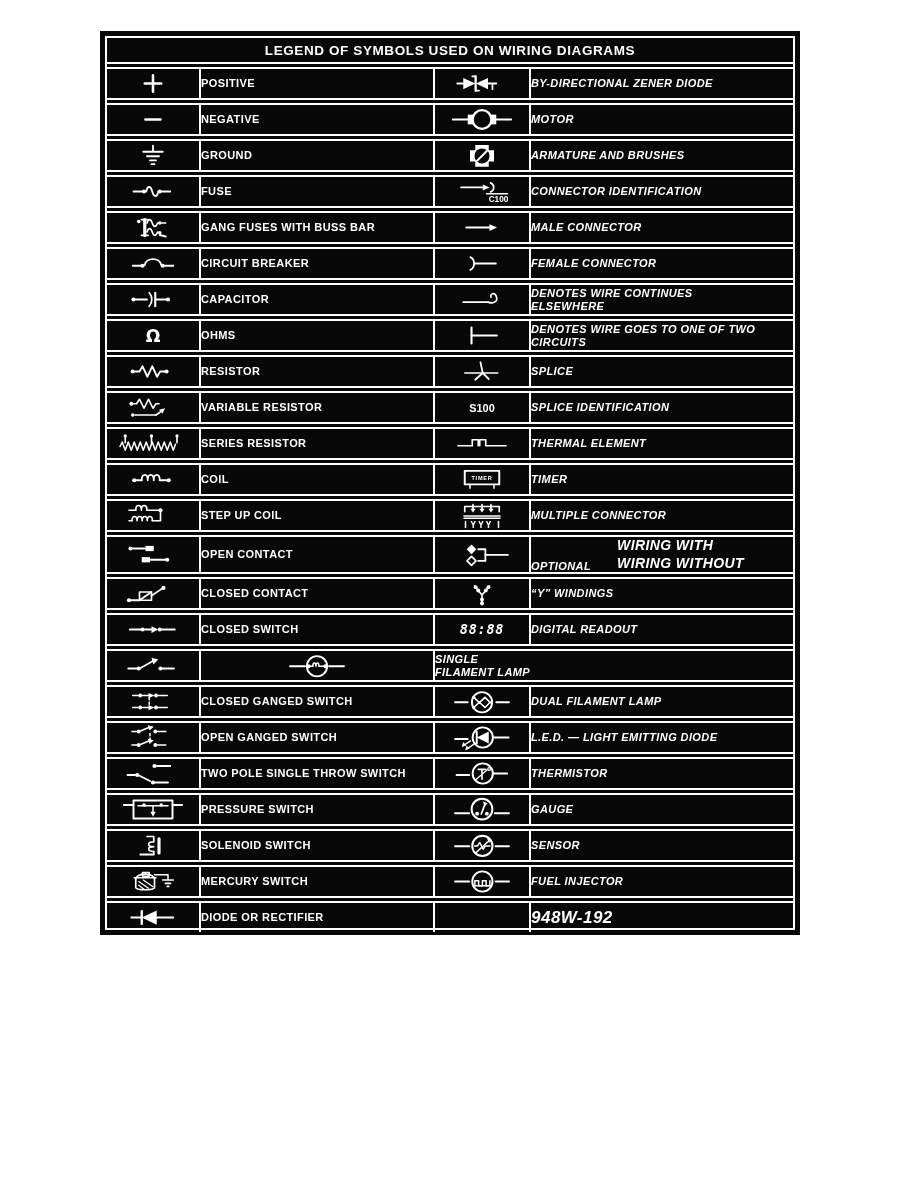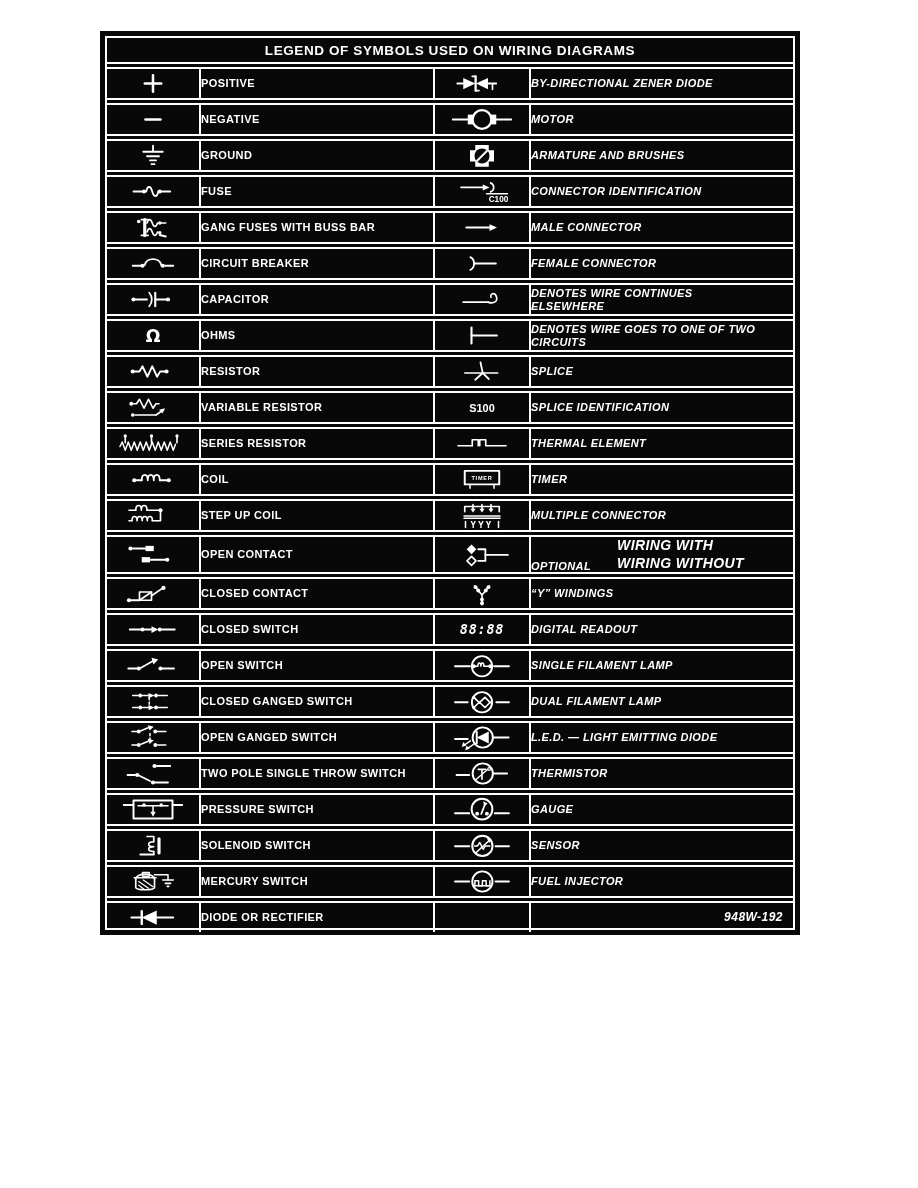--- a/index.html
+++ b/index.html
@@ -29,21 +29,21 @@
   .cell{display:flex;align-items:center;overflow:hidden;}
   .sym{border-right:2px solid #fff;padding:1px 2px;}
   .sym svg{width:100%;height:27px;display:block;}
   .lbl{
     border-right:2px solid #fff;color:#fff;font-weight:bold;font-size:11px;
     letter-spacing:.4px;line-height:1.12;white-space:pre-line;
   }
   .lbl2{border-right:none;font-style:italic;}
   .lbl .stackwrap{display:flex;align-items:flex-end;gap:26px;}
   .lbl .stack{font-size:14px;line-height:1.25;letter-spacing:.4px;}
-  .lbl.footer{justify-content:flex-end;padding-right:10px;padding-left:0;font-size:12px;letter-spacing:.5px;}
+  .lbl.footer{justify-content:flex-start;padding-right:10px;padding-left:0;font-size:17px;letter-spacing:.5px;}
 </style>
 </head>
 <body>
 
 <div class="figure">
   <div class="frame">
     <div class="titlebar">LEGEND OF SYMBOLS USED ON WIRING DIAGRAMS</div>
     <div class="rows">
         <div class="row">
           <div class="cell sym">
@@ -440,21 +440,20 @@
               <g stroke="#fff" stroke-width="2.4" fill="none" stroke-linecap="round" stroke-linejoin="round">
                 <path d="M19 22h11"></path>
                 <circle cx="33" cy="22" r="2.8" fill="#fff" stroke="none"></circle>
                 <path d="M36 21l16-9" stroke-width="2.4"></path>
                 <polygon points="50,7.5 59,10 52.5,16.5" fill="#fff" stroke="none"></polygon>
                 <circle cx="62" cy="22" r="2.8" fill="#fff" stroke="none"></circle>
                 <path d="M65 22h15"></path>
               </g>
             </svg>
           </div>
-          <div class="cell lbl">OPEN SWITCH</div>
           <div class="cell sym">
             <svg viewBox="0 0 104 36" preserveAspectRatio="xMidYMid meet">
               <g stroke="#fff" stroke-width="2.4" fill="none" stroke-linecap="round" stroke-linejoin="round">
                 <path d="M16 19h20M68 19h20"></path>
                 <circle cx="52" cy="19" r="13.5" stroke-width="2.6"></circle>
                 <circle cx="41" cy="19" r="2.6" fill="#fff" stroke="none"></circle>
                 <circle cx="63" cy="19" r="2.6" fill="#fff" stroke="none"></circle>
                 <path d="M43 19h3.5c0-6 4-6 4 0c0-6 4-6 4 0h6" stroke-width="2"></path>
               </g>
             </svg>

